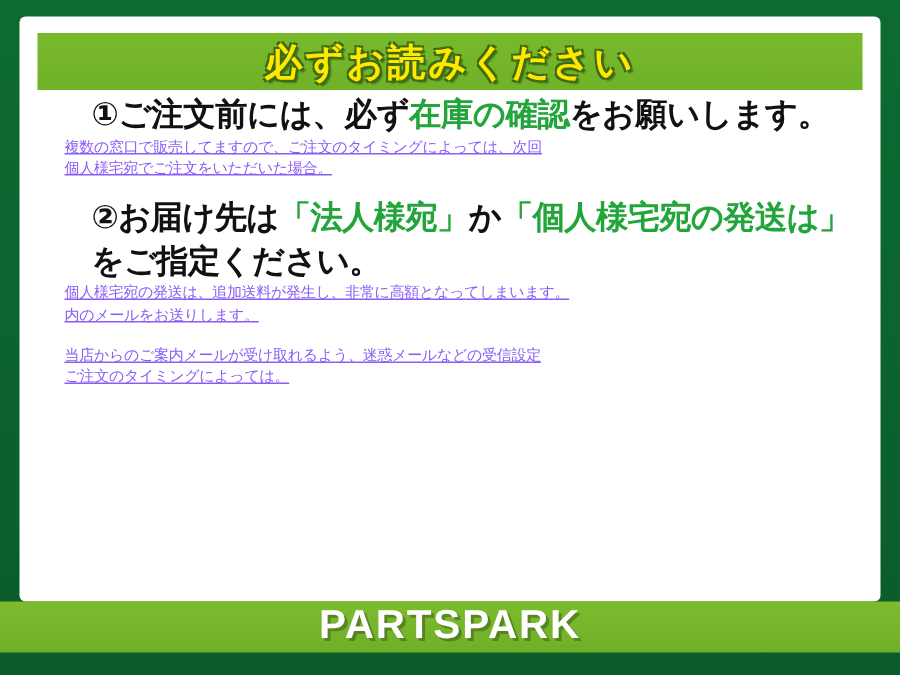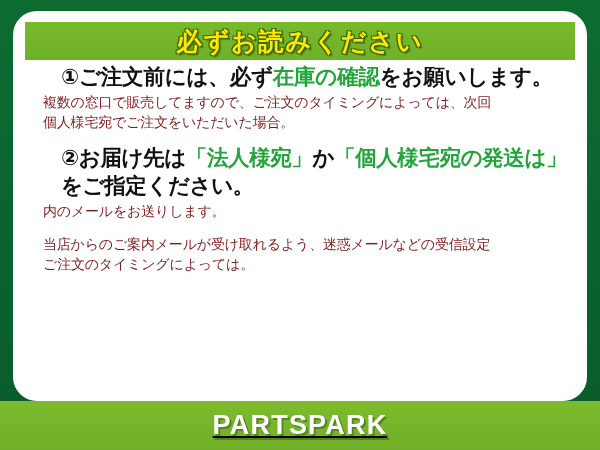--- a/index.html
+++ b/index.html
@@ -24,37 +24,35 @@
   }
 
   
   .card {
     position: absolute;
     left: 13px;
     top: 11px;
     width: 574px;
     height: 390px;
     background: #ffffff;
-    border-radius: 24px;
+    border-radius: 4px;
     box-sizing: border-box;
     overflow: hidden;
   }
 
   
   .footer {
     position: absolute;
     left: 0;
     top: 401px;
     width: 600px;
-    height: 49px;
+    height: 34px;
     background: linear-gradient(180deg, #7dbb2e 0%, #76b52a 55%, #6fae27 100%);
     display: flex;
-    align-items: center;
     justify-content: center;
-    text-decoration: underline;
   }
 
   .brand {
     font-family: "Liberation Sans", "DejaVu Sans", sans-serif;
     font-weight: bold;
     font-size: 27px;
     letter-spacing: 1.2px;
     color: #ffffff;
     text-shadow: 2px 2px 0 rgba(60,95,25,0.55);
     user-select: none;
@@ -112,26 +110,27 @@
   }
   .headline.wrap {
     white-space: normal;
   }
   .hl-green {
     color: #23a53c;
   }
 
   .sub {
     font-family: "DejaVu Sans", "Liberation Sans", sans-serif;
-    font-size: 14px;
+    font-size: 10px;
     line-height: 1.43;
-    color: #7f1d1d;
+    color: #8b5cf6;
     padding-left: 22px;
     letter-spacing: -0.2px;
     white-space: nowrap;
+    text-decoration: underline;
   }
   .sub .ln { display: block; }
 
   .item-1 { margin-top: 0px; }
   .item-2 { margin-top: 12px; }
   .item-3 { margin-top: 13px; }
 
   .item-2 .headline { letter-spacing: -0.4px; }
   .item-3 .headline { letter-spacing: -0.35px; }
 </style>
@@ -152,20 +151,21 @@
         <div class="headline"><span>①</span><span>ご注文前には、必ず</span><span class="hl-green">在庫の確認</span><span>をお願いします。</span></div>
         <div class="sub">
           <span class="ln">複数の窓口で販売してますので、ご注文のタイミングによっては、次回</span>
           <span class="ln">個人様宅宛でご注文をいただいた場合。</span>
         </div>
       </div>
 
       <div class="item item-2">
         <div class="headline wrap"><span>②</span><span>お届け先は</span><span class="hl-green">「法人様宛」</span><span>か</span><span class="hl-green">「個人様宅宛の発送は」</span><span>をご指定ください。</span></div>
         <div class="sub">
+          <span class="ln">個人様宅宛の発送は、追加送料が発生し、非常に高額となってしまいます。</span>
           <span class="ln">内のメールをお送りします。</span>
         </div>
       </div>
 
       <div class="item item-3">
         <div class="sub">
           <span class="ln">当店からのご案内メールが受け取れるよう、迷惑メールなどの受信設定</span>
           <span class="ln">ご注文のタイミングによっては。</span>
         </div>
       </div>

